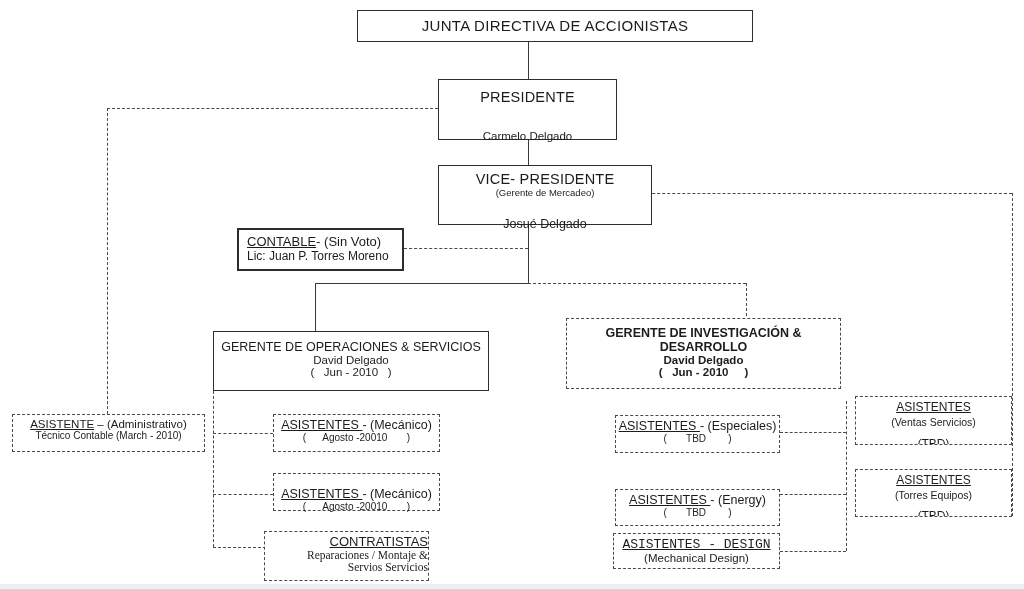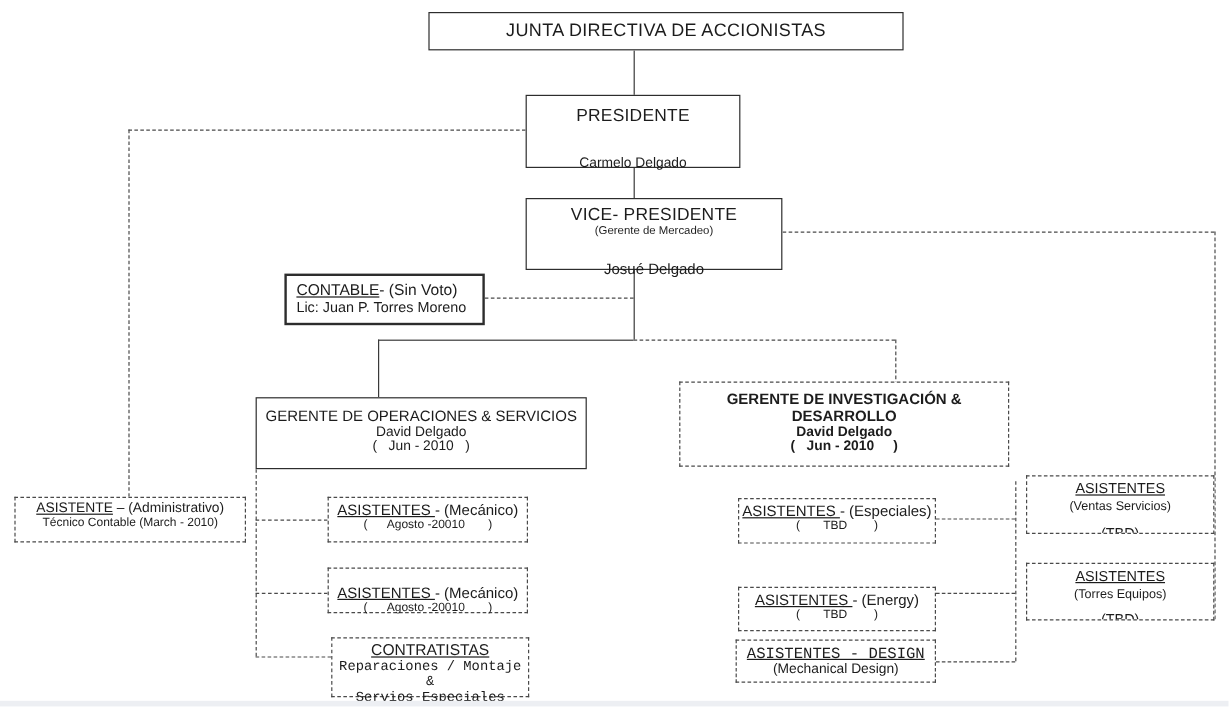--- a/index.html
+++ b/index.html
@@ -16,21 +16,21 @@
   .vl{border-left:1.4px solid #3a3a3a;width:0;}
   .hd{border-top:1.4px dashed #4a4a4a;height:0;}
   .vd{border-left:1.4px dashed #4a4a4a;width:0;}
   .u{text-decoration:underline;}
   .t-lg{font-size:15px;letter-spacing:.3px;}
   .t-md{font-size:14.5px;letter-spacing:.2px;}
   .t-box{font-size:12.5px;}
   .t-name{font-size:11.5px;}
   .t-sub{font-size:10px;white-space:pre;}
   .t-tiny{font-size:9.5px;}
-  .serif{font-family:Liberation Mono, monospace;font-size:11.5px;}
+  .serif{font-family:Liberation Serif, serif;font-size:11.5px;}
   .pre{white-space:pre;}
   .clip{overflow:hidden;}
   #bottom-strip{position:absolute;left:0;top:584px;width:1024px;height:5px;background:#edeff3;}
 </style>
 </head>
 <body>
 
 <div id="canvas">
 
   <div class="line vl" style="left:528px;top:42px;height:38px;"></div>
@@ -96,24 +96,24 @@
   <div class="node dashedbox" style="left:273px;top:414px;width:167px;height:38px;padding-top:3px;">
     <div class="t-box"><span class="u">ASISTENTES </span><span>- (Mecánico)</span></div>
     <div class="t-sub">(      Agosto -20010       )</div>
   </div>
 
   <div class="node dashedbox" style="left:273px;top:473px;width:167px;height:38px;padding-top:13px;">
     <div class="t-box"><span class="u">ASISTENTES </span><span>- (Mecánico)</span></div>
     <div class="t-sub">(      Agosto -20010       )</div>
   </div>
 
-  <div class="node dashedbox" style="left:276px;top:531px;width:165px;height:50px;padding-top:2px;">
+  <div class="node dashedbox" style="left:264px;top:531px;width:165px;height:50px;padding-top:2px;text-align:right;">
     <div style="font-size:13px;"><span class="u">CONTRATISTAS</span></div>
     <div class="serif">Reparaciones / Montaje &amp;</div>
-    <div class="serif">Servios Especiales</div>
+    <div class="serif">Servios Servicios</div>
   </div>
 
   <div class="node dashedbox" style="left:615px;top:415px;width:165px;height:38px;padding-top:3px;">
     <div class="t-box"><span class="u">ASISTENTES </span><span>- (Especiales)</span></div>
     <div class="t-sub">(       TBD        )</div>
   </div>
 
   <div class="node dashedbox" style="left:615px;top:477px;width:165px;height:37px;padding-top:3px;margin-top:12px;">
     <div class="t-box"><span class="u">ASISTENTES </span><span>- (Energy)</span></div>
     <div class="t-sub">(       TBD        )</div>

